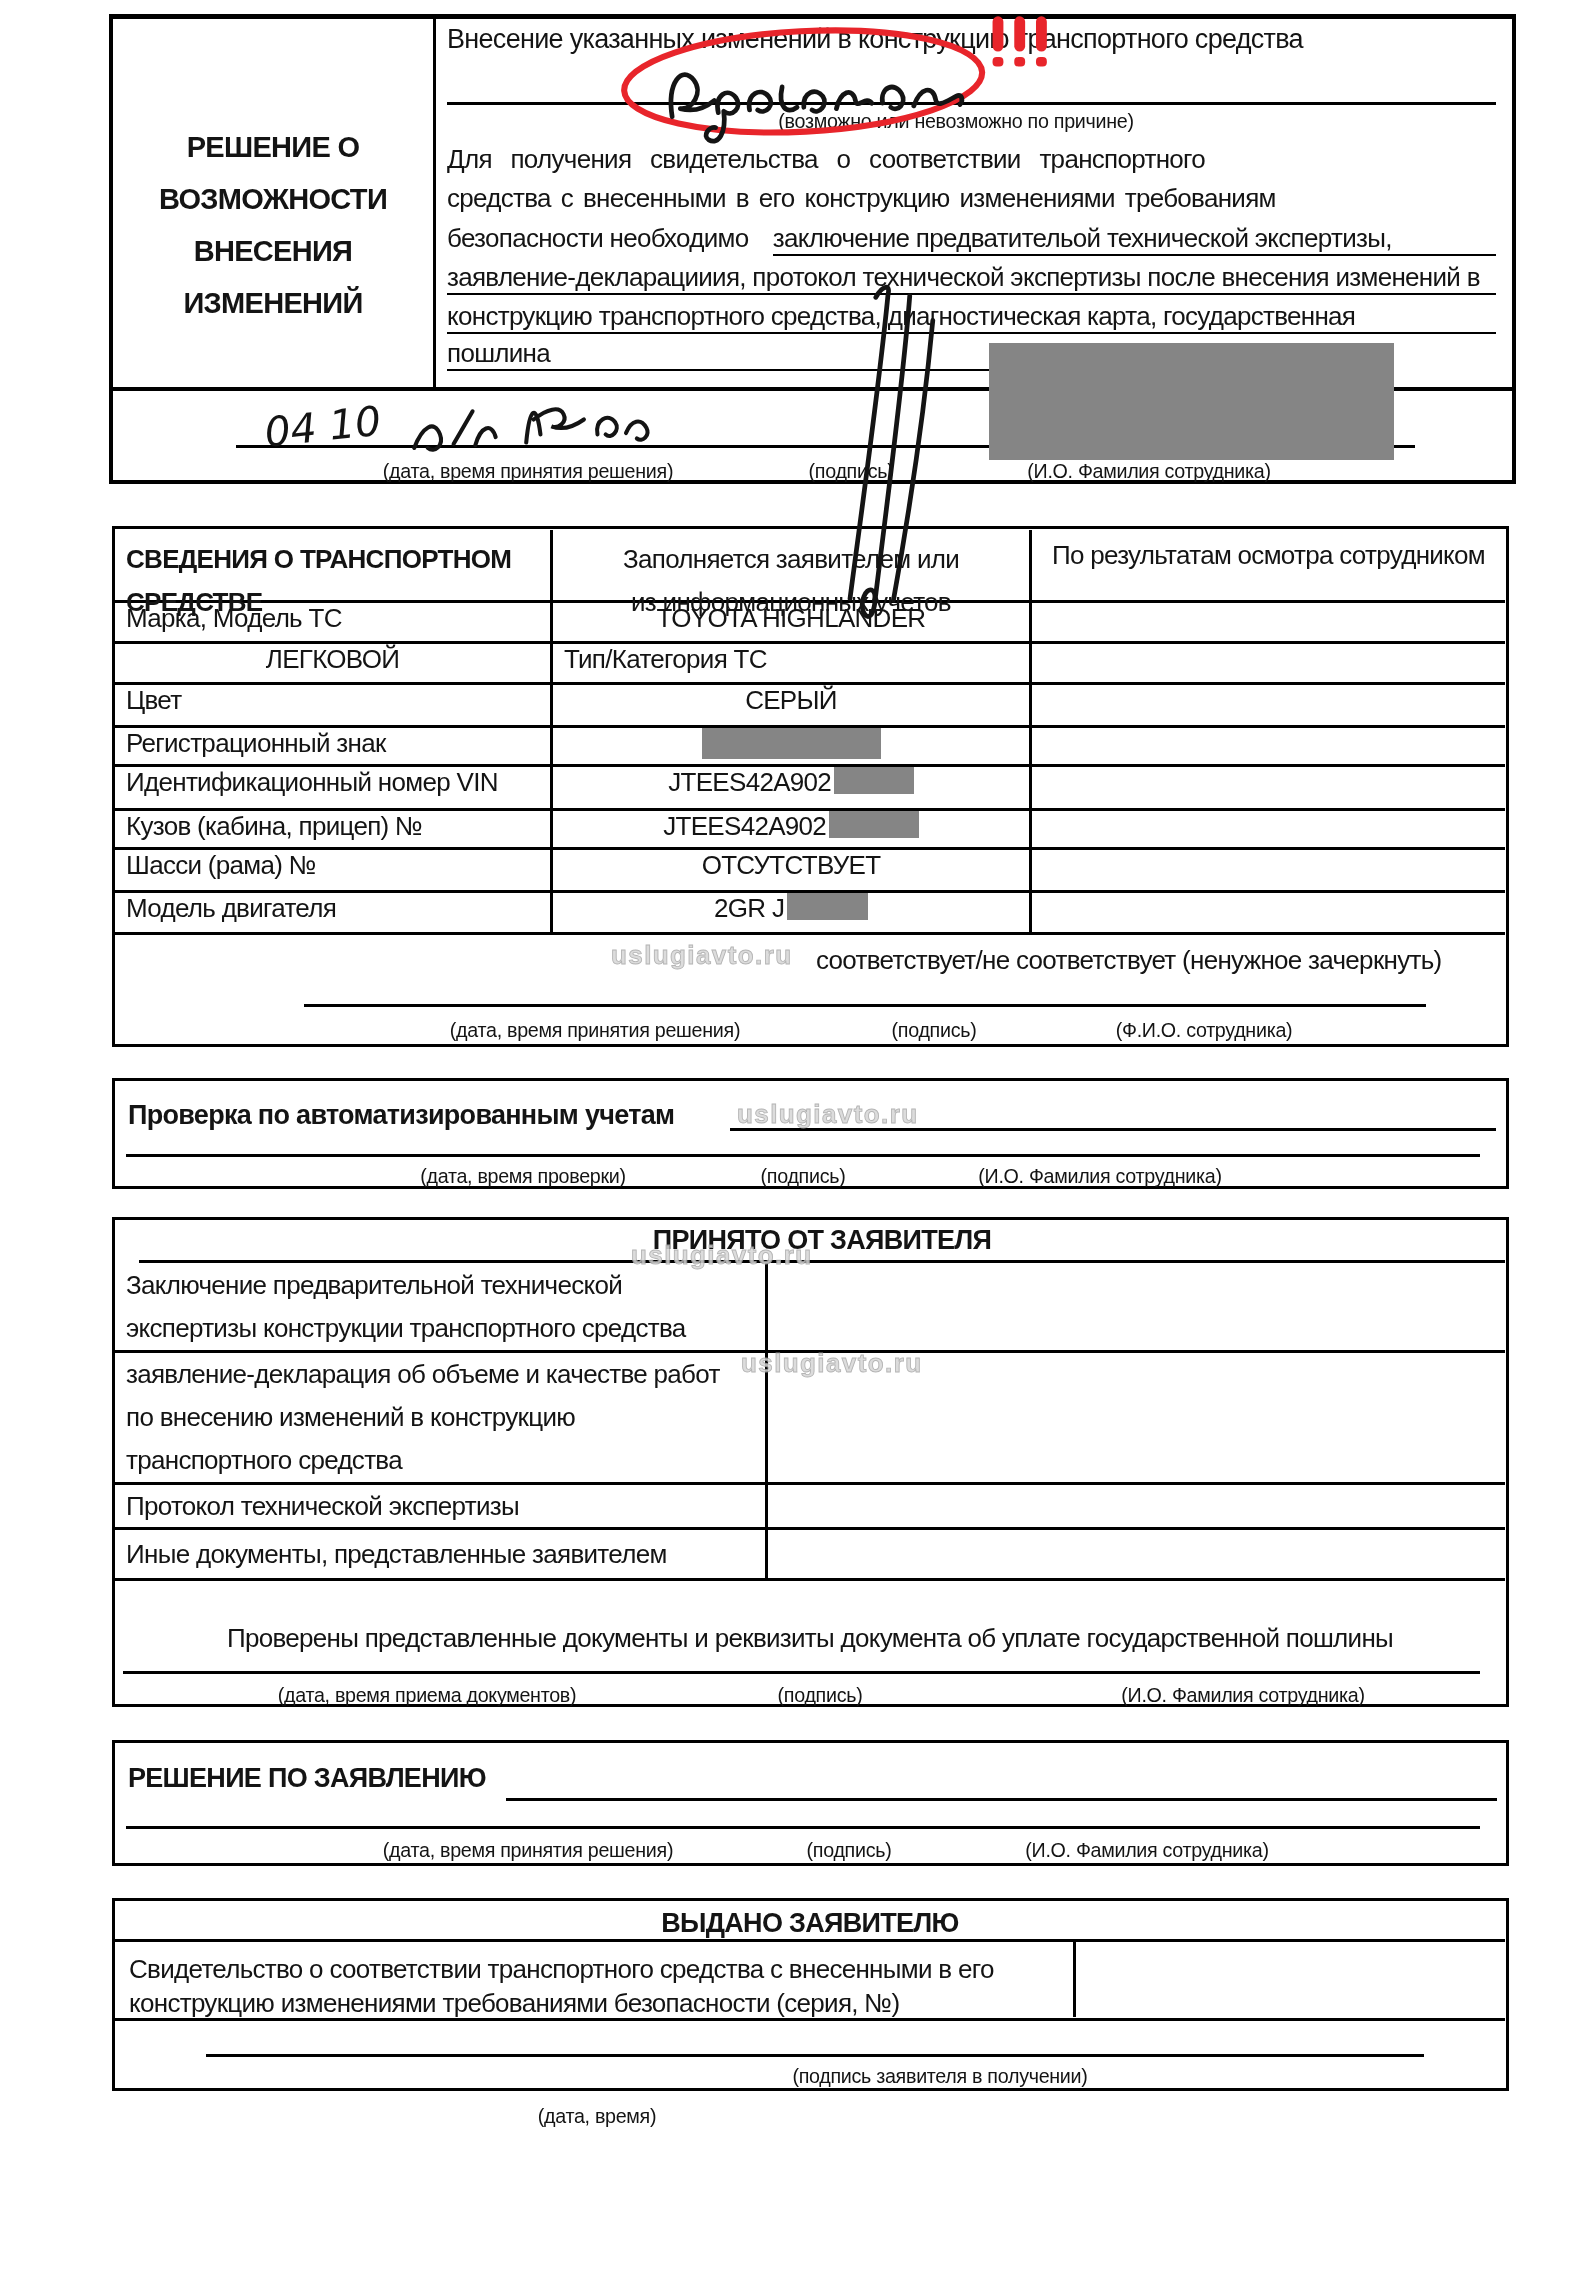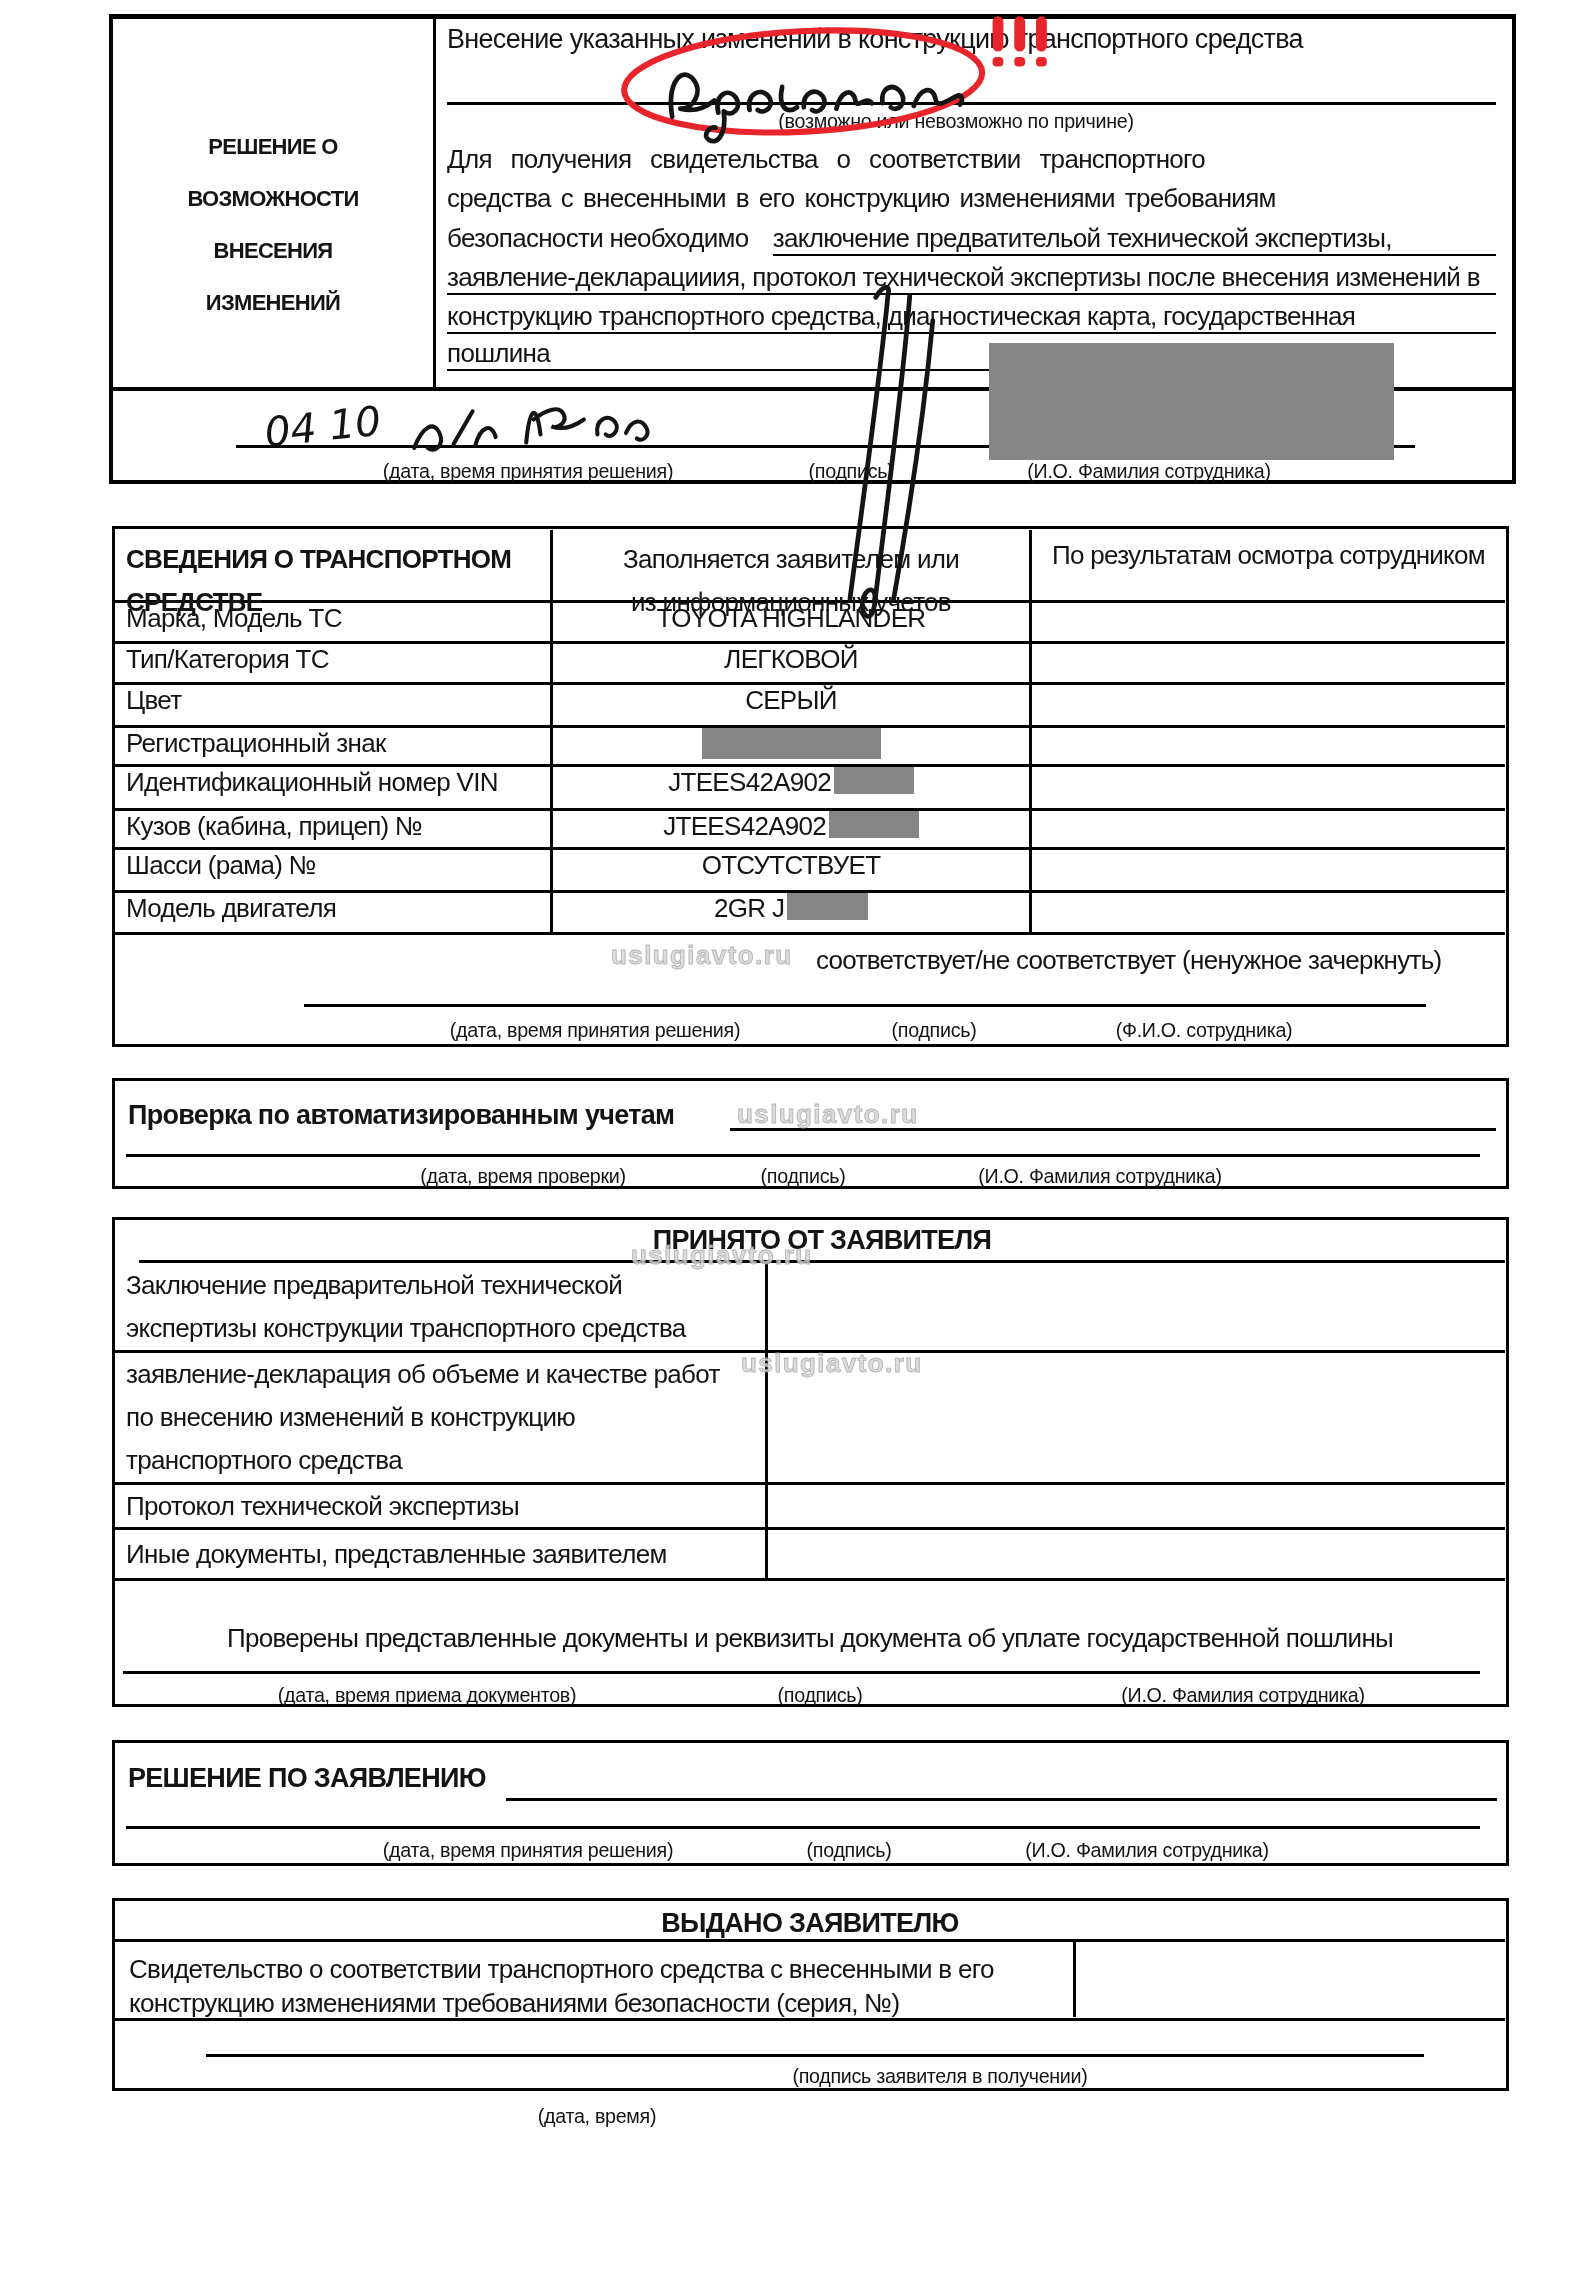--- a/index.html
+++ b/index.html
@@ -37,21 +37,21 @@
 </style>
 </head>
 <body>
 
 <div class="page">
 
   <div class="blk" style="left:109px;top:13.6px;width:1407px;height:470px;border-top-width:5.4px;"></div>
   <div class="vl" style="left:433px;top:17.7px;height:373px;"></div>
   <div class="hl" style="left:113px;top:387px;width:1399px;height:4.1px;"></div>
 
-  <div class="abs" style="left:117px;top:121px;width:312px;text-align:center;font-size:22px;line-height:52px;font-weight:bold;letter-spacing:-0.7px;">
+  <div class="abs" style="left:117px;top:121px;width:312px;text-align:center;font-size:29px;line-height:52px;font-weight:bold;letter-spacing:-0.7px;">
     <div>РЕШЕНИЕ О</div>
     <div>ВОЗМОЖНОСТИ</div>
     <div>ВНЕСЕНИЯ</div>
     <div>ИЗМЕНЕНИЙ</div>
   </div>
 
   <div class="abs t40" style="left:447px;top:24.4px;">Внесение указанных изменений в конструкцию транспортного средства</div>
 
   <div class="hl" style="left:447px;top:102px;width:1049px;"></div>
   <div class="cap" style="left:956px;top:110px;">(возможно или невозможно по причине)</div>
@@ -94,25 +94,25 @@
     </div>
 
     <div class="cell brd-r brd-b lab">
         <span class="t">Марка, Модель ТС</span>
       </div>
     <div class="cell brd-r brd-b val">
         <span class="t">TOYOTA HIGHLANDER</span>
       </div>
     <div class="cell brd-b"></div>
 
+    <div class="cell brd-r brd-b val">
+        <span class="t">ЛЕГКОВОЙ</span>
+      </div>
     <div class="cell brd-r brd-b lab">
         <span class="t">Тип/Категория  ТС</span>
-      </div>
-    <div class="cell brd-r brd-b val">
-        <span class="t">ЛЕГКОВОЙ</span>
       </div>
     <div class="cell brd-b"></div>
 
     <div class="cell brd-r brd-b lab">
         <span class="t">Цвет</span>
       </div>
     <div class="cell brd-r brd-b val">
         <span class="t">СЕРЫЙ</span>
       </div>
     <div class="cell brd-b"></div>

